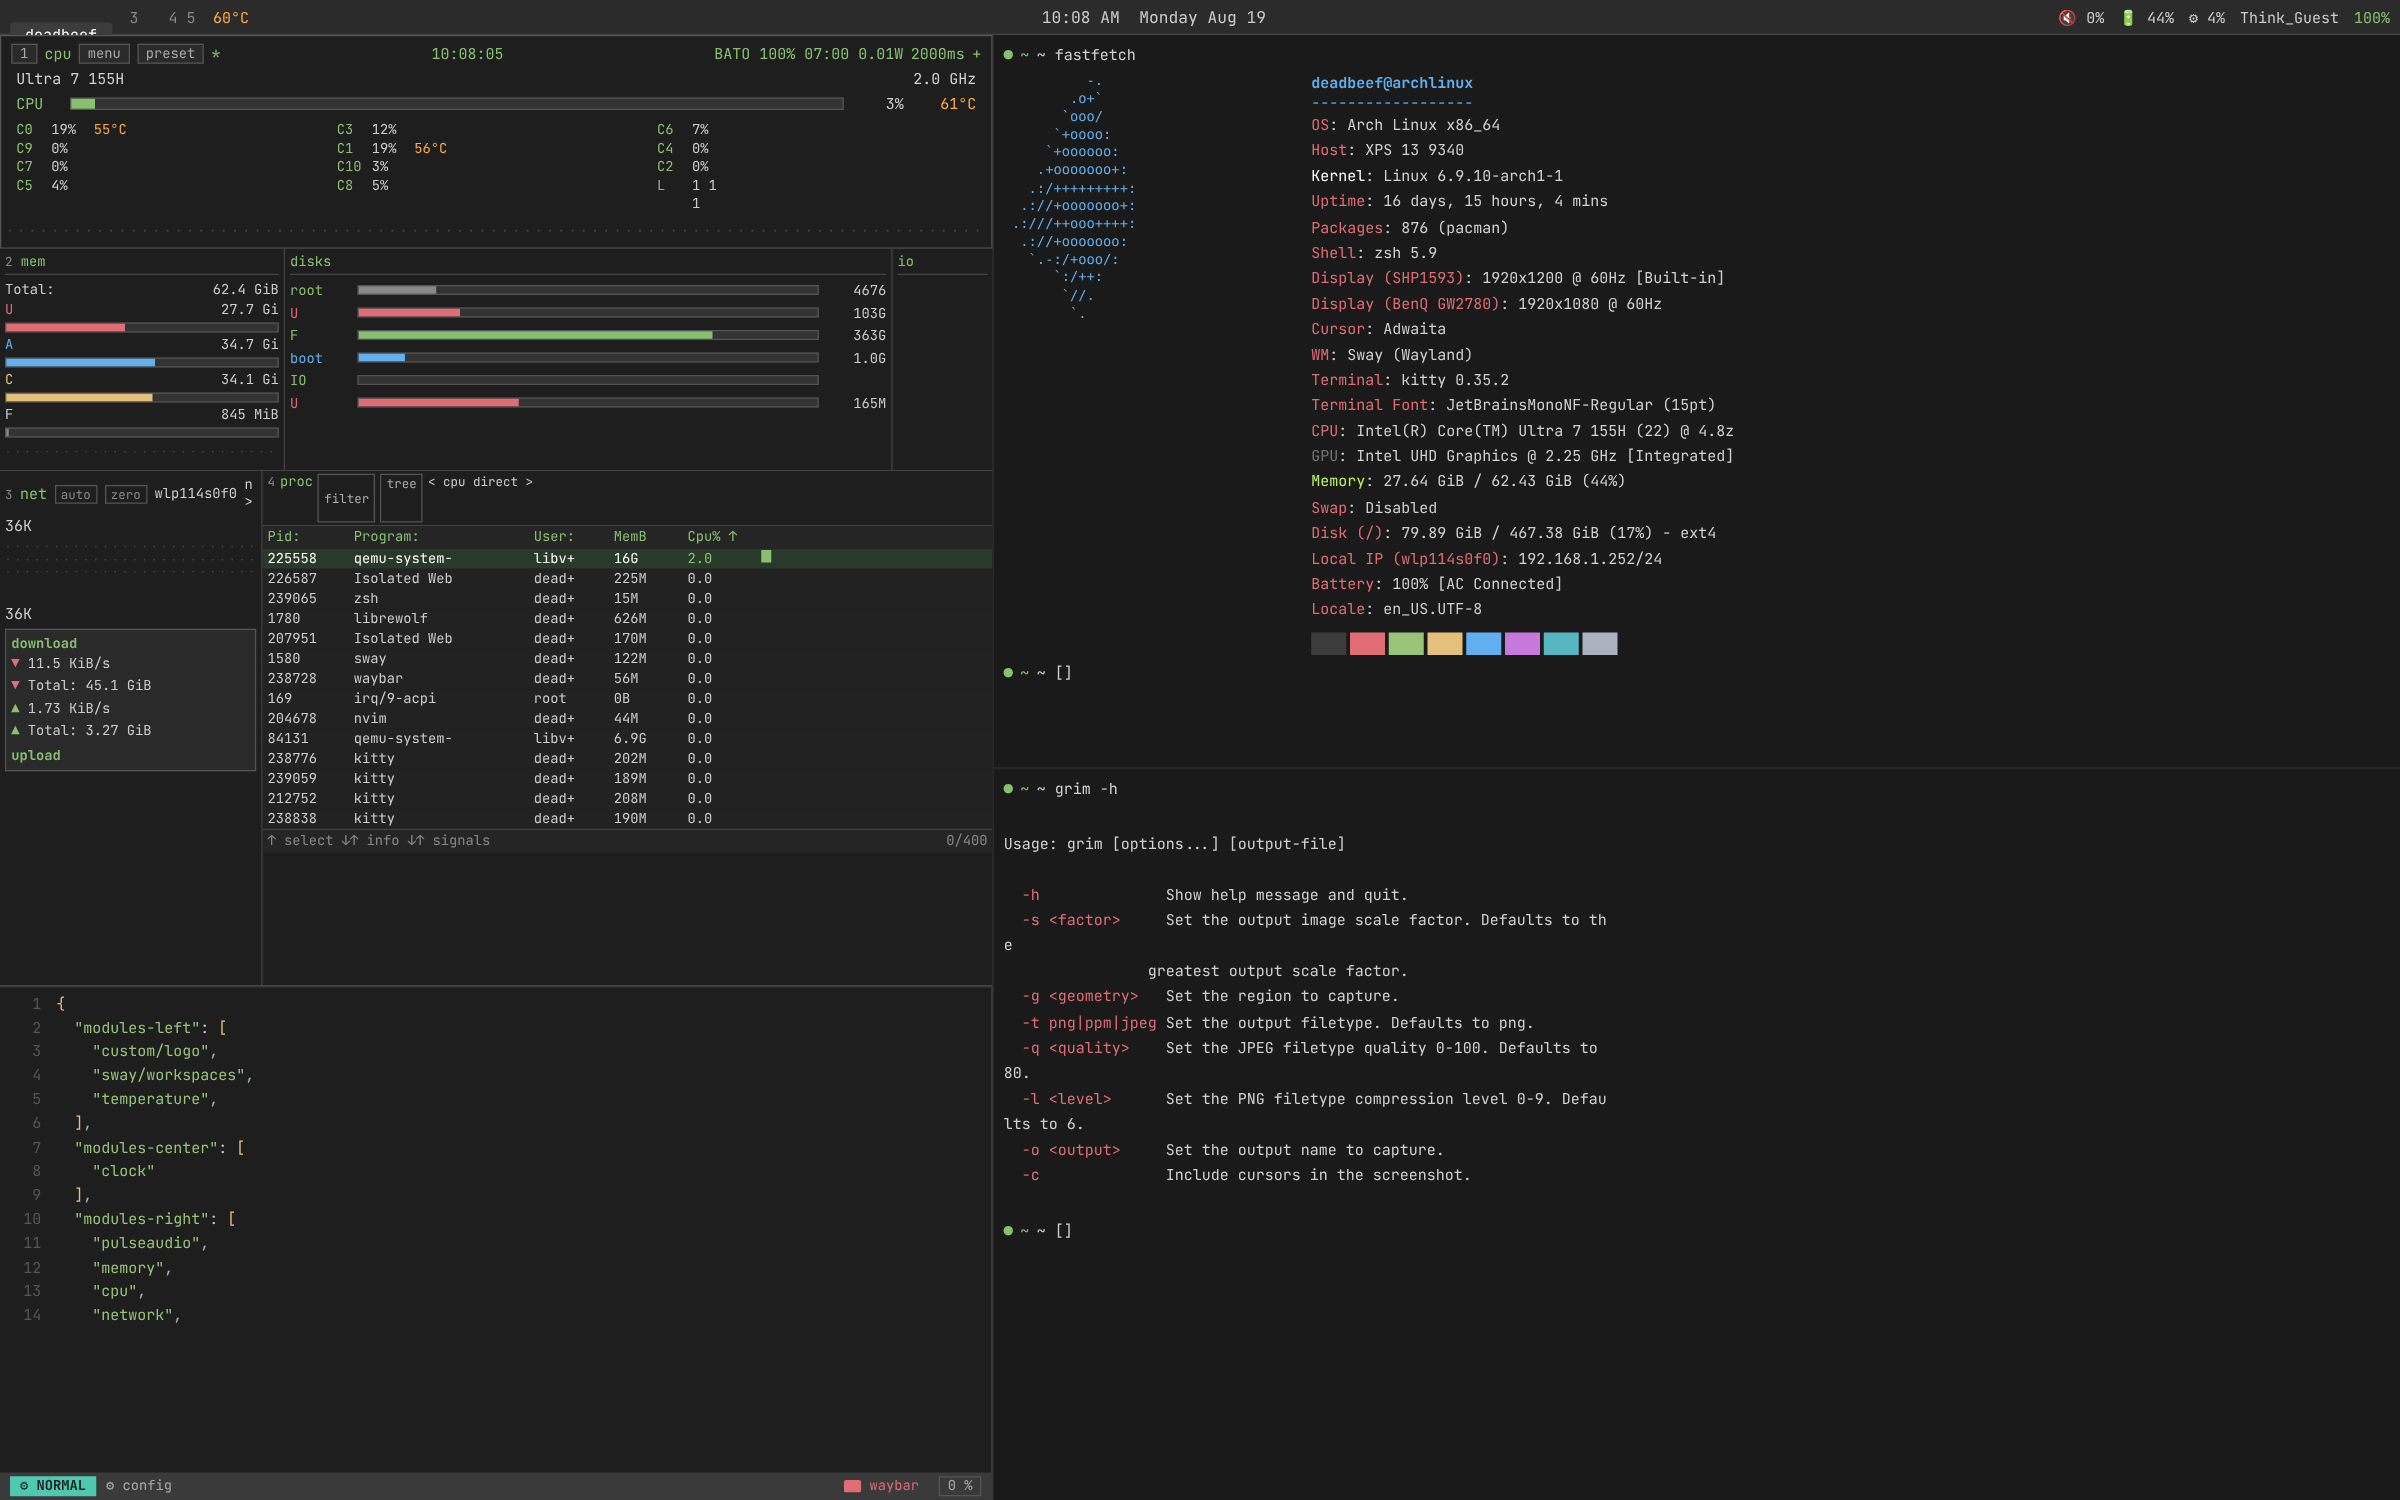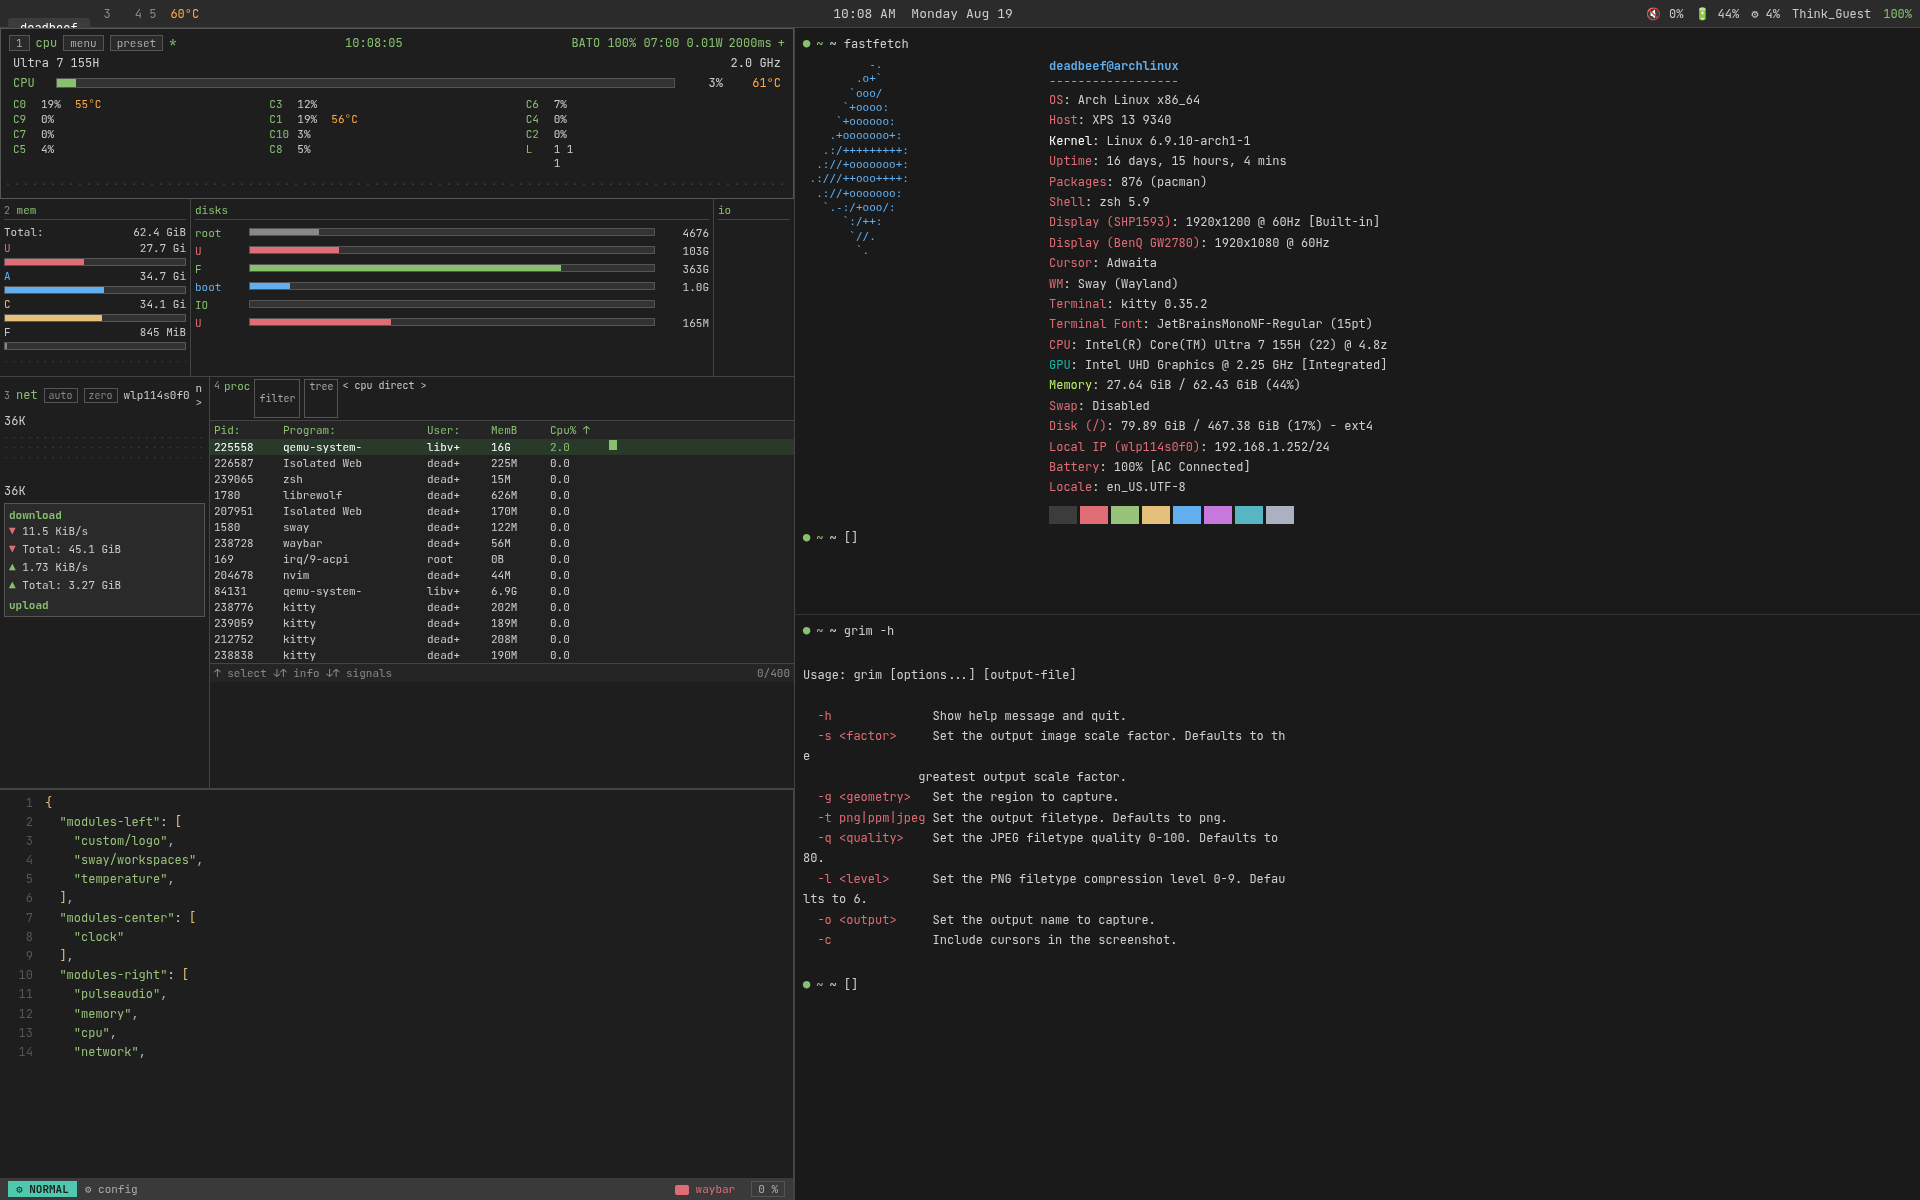--- a/index.html
+++ b/index.html
@@ -128,21 +128,21 @@
     .core-temp { color: #ffaa44; width: 45px; }
 
     
     .mem-disk-section {
       display: flex;
       background: #1e1e1e;
       border-bottom: 1px solid #444;
       min-height: 160px;
     }
     .mem-panel {
-      width: 191px;
+      width: 228px;
       border-right: 1px solid #444;
       padding: 4px;
     }
     .disk-panel {
       flex: 1;
       border-right: 1px solid #444;
       padding: 4px;
     }
     .io-panel {
       width: 80px;
@@ -812,21 +812,21 @@
           <div class="info-line"><span style="color:#e06c75;">Uptime</span>: 16 days, 15 hours, 4 mins</div>
           <div class="info-line"><span style="color:#e06c75;">Packages</span>: 876 (pacman)</div>
           <div class="info-line"><span style="color:#e06c75;">Shell</span>: zsh 5.9</div>
           <div class="info-line"><span style="color:#e06c75;">Display (SHP1593)</span>: 1920x1200 @ 60Hz [Built-in]</div>
           <div class="info-line"><span style="color:#e06c75;">Display (BenQ GW2780)</span>: 1920x1080 @ 60Hz</div>
           <div class="info-line"><span style="color:#e06c75;">Cursor</span>: Adwaita</div>
           <div class="info-line"><span style="color:#e06c75;">WM</span>: Sway (Wayland)</div>
           <div class="info-line"><span style="color:#e06c75;">Terminal</span>: kitty 0.35.2</div>
           <div class="info-line"><span style="color:#e06c75;">Terminal Font</span>: JetBrainsMonoNF-Regular (15pt)</div>
           <div class="info-line"><span style="color:#e06c75;">CPU</span>: Intel(R) Core(TM) Ultra 7 155H (22) @ 4.8z</div>
-          <div class="info-line"><span style="color:#14b8a6;">GPU</span>: Intel UHD Graphics @ 2.25 GHz [Integrated]</div>
+          <div class="info-line"><span style="color:#737373;">GPU</span>: Intel UHD Graphics @ 2.25 GHz [Integrated]</div>
           <div class="info-line"><span style="color:#bef264;">Memory</span>: 27.64 GiB / 62.43 GiB (44%)</div>
           <div class="info-line"><span style="color:#e06c75;">Swap</span>: Disabled</div>
           <div class="info-line"><span style="color:#e06c75;">Disk (/)</span>: 79.89 GiB / 467.38 GiB (17%) - ext4</div>
           <div class="info-line"><span style="color:#e06c75;">Local IP (wlp114s0f0)</span>: 192.168.1.252/24</div>
           <div class="info-line"><span style="color:#e06c75;">Battery</span>: 100% [AC Connected]</div>
           <div class="info-line"><span style="color:#e06c75;">Locale</span>: en_US.UTF-8</div>
           <div class="color-palette">
             <div class="color-swatch" style="background:#3c3c3c;"></div>
             <div class="color-swatch" style="background:#e06c75;"></div>
             <div class="color-swatch" style="background:#98c379;"></div>

